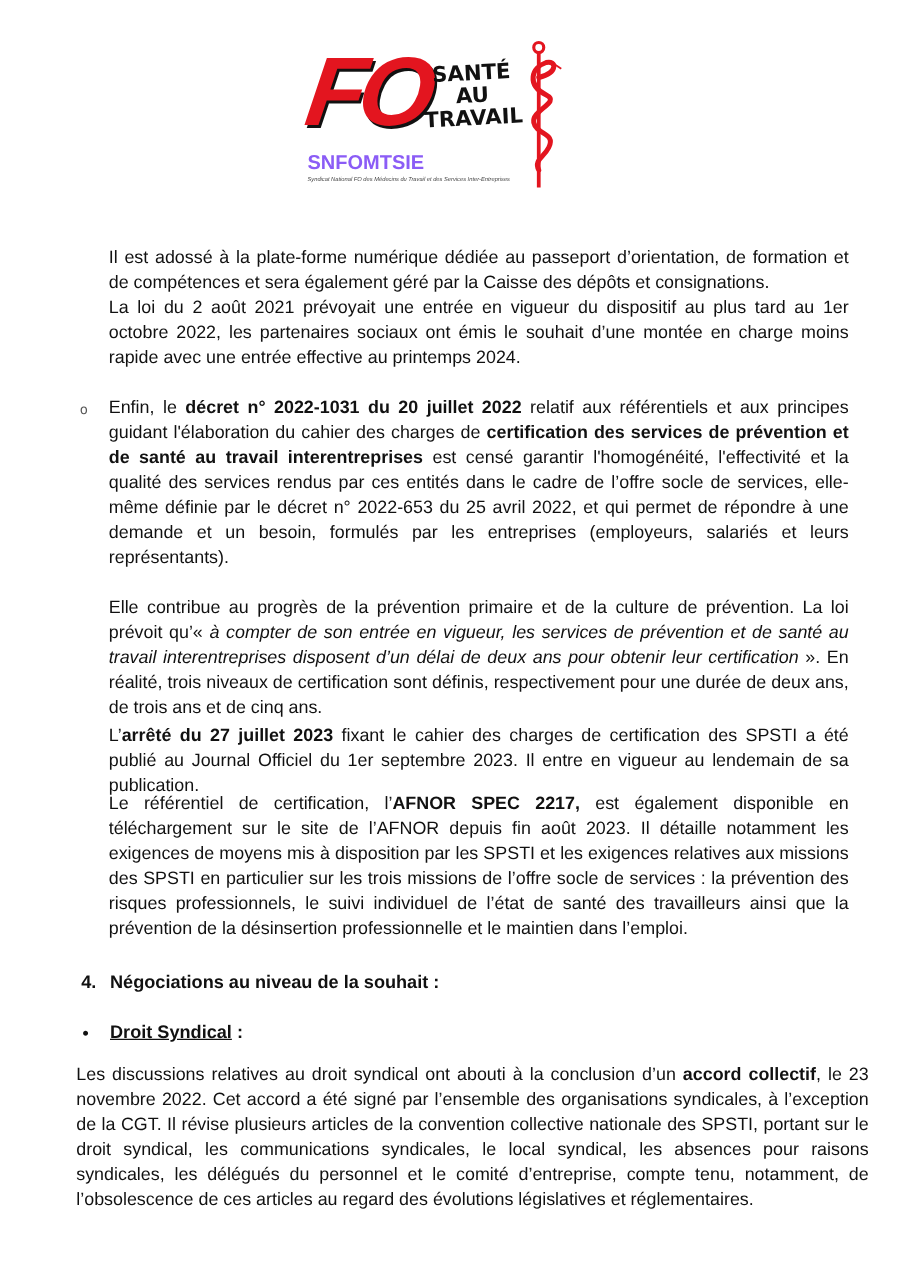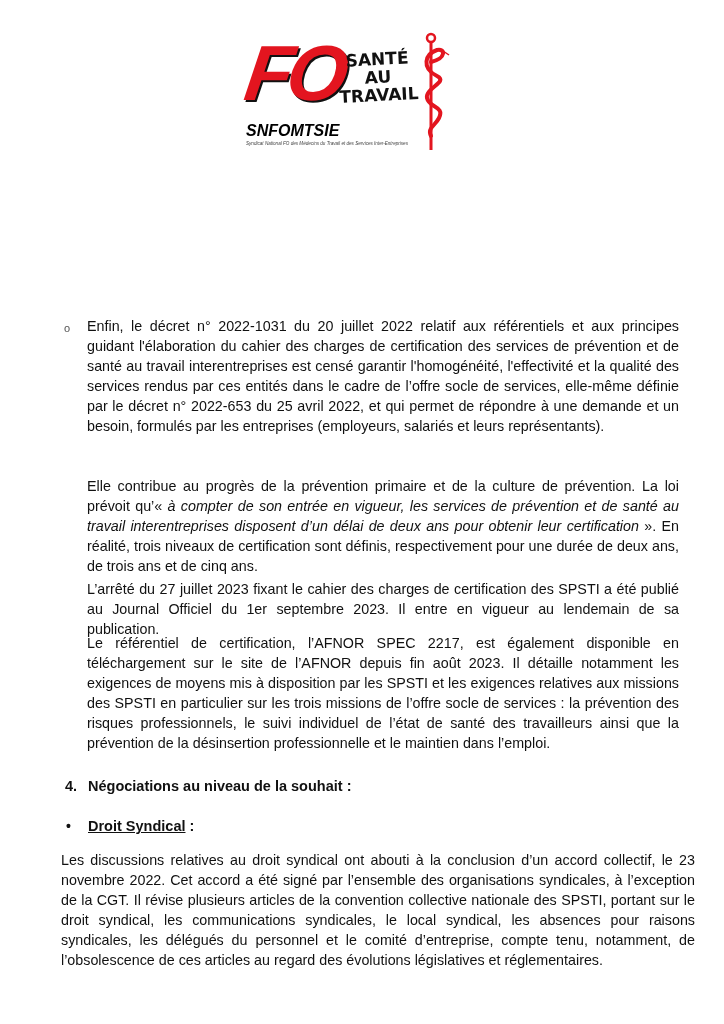--- a/index.html
+++ b/index.html
@@ -5,35 +5,35 @@
   html, body { margin: 0; padding: 0; background: #ffffff; }
   body { width: 724px; height: 1024px; position: relative; overflow: hidden;
          font-family: "Liberation Sans", sans-serif; color: #111; }
   .logo { position: absolute; left: 246px; top: 28px; width: 230px; height: 130px; }
   .fo { position: absolute; left: 0; top: 6px; font-family: "Liberation Sans", sans-serif;
         font-weight: bold; font-style: italic; font-size: 78px; line-height: 78px; color: #e3151f;
         letter-spacing: -6px; transform: skewX(-8deg); text-shadow: 2px 2px 0 #111; }
   .sante { position: absolute; left: 92px; top: 22px; width: 80px; text-align: center;
            font-family: "DejaVu Sans", sans-serif; font-weight: bold; font-size: 17px; line-height: 18px;
            color: #111; transform: rotate(-3deg); }
-  .snf { position: absolute; left: 0; top: 94px; font-weight: bold; font-style: italic;
-         font-size: 16px; color: #000000; letter-spacing: 0px; }
+  .snf { position: absolute; left: 0; top: 94px; font-weight: bold; 
+         font-size: 16px; color: #8b5cf6; letter-spacing: 0px; }
   .subtitle { position: absolute; left: 0; top: 113px; font-style: italic; font-size: 4.6px; color: #444; white-space: nowrap; }
   .caduceus { position: absolute; left: 175px; top: 4px; width: 30px; height: 120px; }
   .page { position: absolute; left: 0; top: 0; width: 724px; }
   p { margin: 0; font-size: 14.3px; line-height: 20px; text-align: justify; }
   .ind { position: absolute; left: 87px; width: 592px; }
   .full { position: absolute; left: 45px; width: 634px; margin-left: 16px; }
   .bullet-o { position: absolute; left: 64px; top: 322px; font-size: 11px; color: #555; }
   .h4 { position: absolute; left: 65px; top: 778px; font-weight: bold; font-size: 14.5px; }
   .h4 .num { display: inline-block; width: 23px; }
   .dot { position: absolute; left: 66px; top: 818px; font-size: 14px; font-weight: bold; }
   .droit { position: absolute; left: 88px; top: 818px; font-weight: bold; font-size: 14.5px; }
   .droit u { text-decoration: underline; text-align: right; }
-  b { font-weight: normal; }
+  b { font-weight: bold; }
   i { font-style: italic; }
 </style>
 </head>
 <body>
 
 <div class="logo">
   <div class="fo">FO</div>
   <div class="sante">
     <div>SANTÉ</div>
     <div>AU</div>
@@ -45,20 +45,22 @@
     <path d="M10 30 C 26 26, 24 16, 16 18 C 4 22, 0 36, 16 44 C 28 50, 4 56, 6 66 C 8 76, 24 74, 18 86 C 14 94, 6 96, 10 104" fill="none" stroke="#e3151f" stroke-width="4" stroke-linecap="round"></path>
     <path d="M22 19 L28 23" stroke="#e3151f" stroke-width="1.5"></path>
   </svg>
   <div class="snf">SNFOMTSIE</div>
   <div class="subtitle">Syndicat National FO des Médecins du Travail et des Services Inter-Entreprises</div>
 </div>
 
 <div class="page">
 
   <div class="ind" style="top:196px;">
+    <p>Il est adossé à la plate-forme numérique dédiée au passeport d’orientation, de formation et de compétences et sera également géré par la Caisse des dépôts et consignations.</p>
+    <p>La loi du 2 août 2021 prévoyait une entrée en vigueur du dispositif au plus tard au 1er octobre 2022, les partenaires sociaux ont émis le souhait d’une montée en charge moins rapide avec une entrée effective au printemps 2024.</p>
   </div>
 
   <span class="bullet-o">o</span>
   <div class="ind" style="top:316px;">
     <p><span>Enfin, le </span><b>décret n° 2022-1031 du 20 juillet 2022</b><span> relatif aux référentiels et aux principes guidant l'élaboration du cahier des charges de </span><b>certification des services de prévention et de santé au travail interentreprises</b><span> est censé garantir l'homogénéité, l'effectivité et la qualité des services rendus par ces entités dans le cadre de l’offre socle de services, elle-même définie par le décret n° 2022-653 du 25 avril 2022, et qui permet de répondre à une demande et un besoin, formulés par les entreprises (employeurs, salariés et leurs représentants).</span></p>
   </div>
 
   <div class="ind" style="top:476px;">
     <p><span>Elle contribue au progrès de la prévention primaire et de la culture de prévention. La loi prévoit qu’« </span><i>à compter de son entrée en vigueur, les services de prévention et de santé au travail interentreprises disposent d’un délai de deux ans pour obtenir leur certification</i><span> ». En réalité, trois niveaux de certification sont définis, respectivement pour une durée de deux ans, de trois ans et de cinq ans.</span></p>
   </div>

